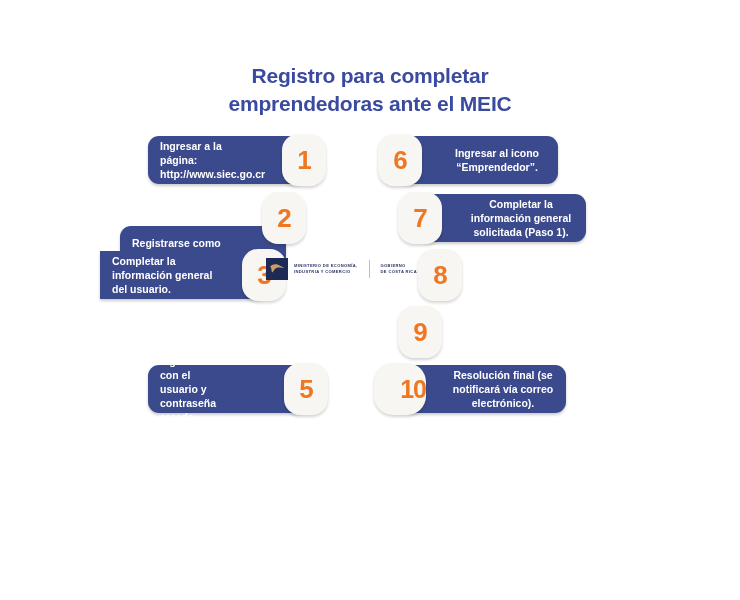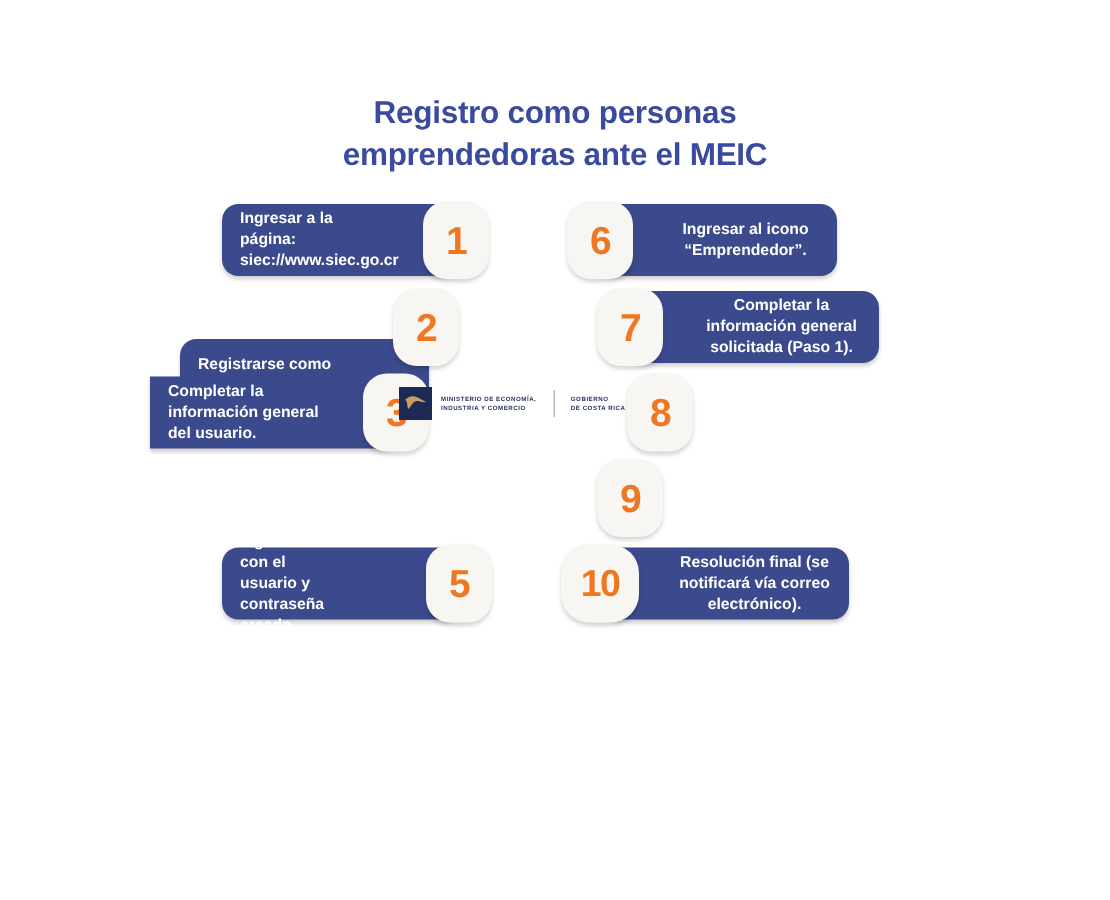--- a/index.html
+++ b/index.html
@@ -137,30 +137,30 @@
     font-weight: bold;
     line-height: 1.45;
     letter-spacing: 0.35px;
     white-space: pre-line;
   }
 </style>
 </head>
 <body>
 
 <div class="title">
-  <span class="line">Registro como personas</span>
+  <span class="line">Registro para completar</span>
   <span class="line">emprendedoras ante el MEIC</span>
 </div>
 
 <div class="diagram">
 
   <div class="row left" style="left:148px; top:136px; width:178px;">
     <div class="pill" style="left:0; width:158px;">
       <div class="pill-text">Ingresar a la página:
-siec://www.siec.go.cr</div>
+http://www.siec.go.cr</div>
     </div>
     <div class="badge" style="left:134px;">
       <span class="badge-num">1</span>
     </div>
   </div>
 
   <div class="row left" style="left:120px; top:194px; width:186px;">
     <div class="pill" style="left:0; width:166px;margin-top:32px;">
       <div class="pill-text">Registrarse como
 usuario del SIEC.</div>
@@ -225,21 +225,21 @@
       <span class="badge-num">9</span>
     </div>
   </div>
 
   <div class="row right" style="left:374px; top:365px; width:192px;">
     <div class="pill" style="left:28px; width:164px;">
       <div class="pill-text">Resolución final (se
 notificará vía correo
 electrónico).</div>
     </div>
-    <div class="badge wide" style="left:0;">
+    <div class="badge wide" style="left:0;justify-content:flex-end;">
       <span class="badge-num">10</span>
     </div>
   </div>
 
   <div class="logo">
     <div class="logo-emblem">
       <svg width="16" height="12" viewBox="0 0 16 12" xmlns="http://www.w3.org/2000/svg">
         <path d="M1.2 3.4 C3.4 1.2 6.2 0.6 8.6 1.6 C11.2 2.7 13.4 4.2 15.2 5.0 C13.8 5.3 12.4 4.9 11.0 4.6 C9.3 4.2 7.6 4.4 6.4 5.6 C5.2 6.8 4.6 8.6 3.2 9.6 C2.4 8.2 2.6 6.6 2.2 5.2 C2.0 4.6 1.6 4.0 1.2 3.4 Z" fill="#c8a062"></path>
       </svg>
     </div>

